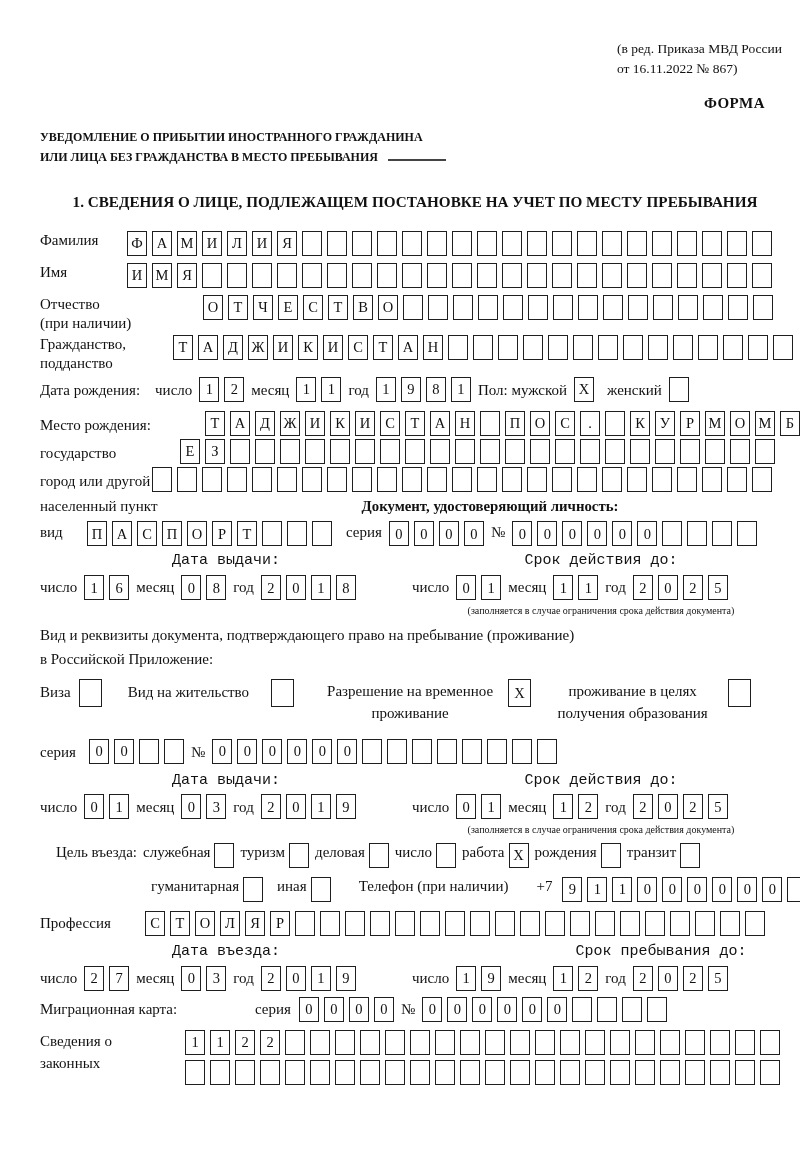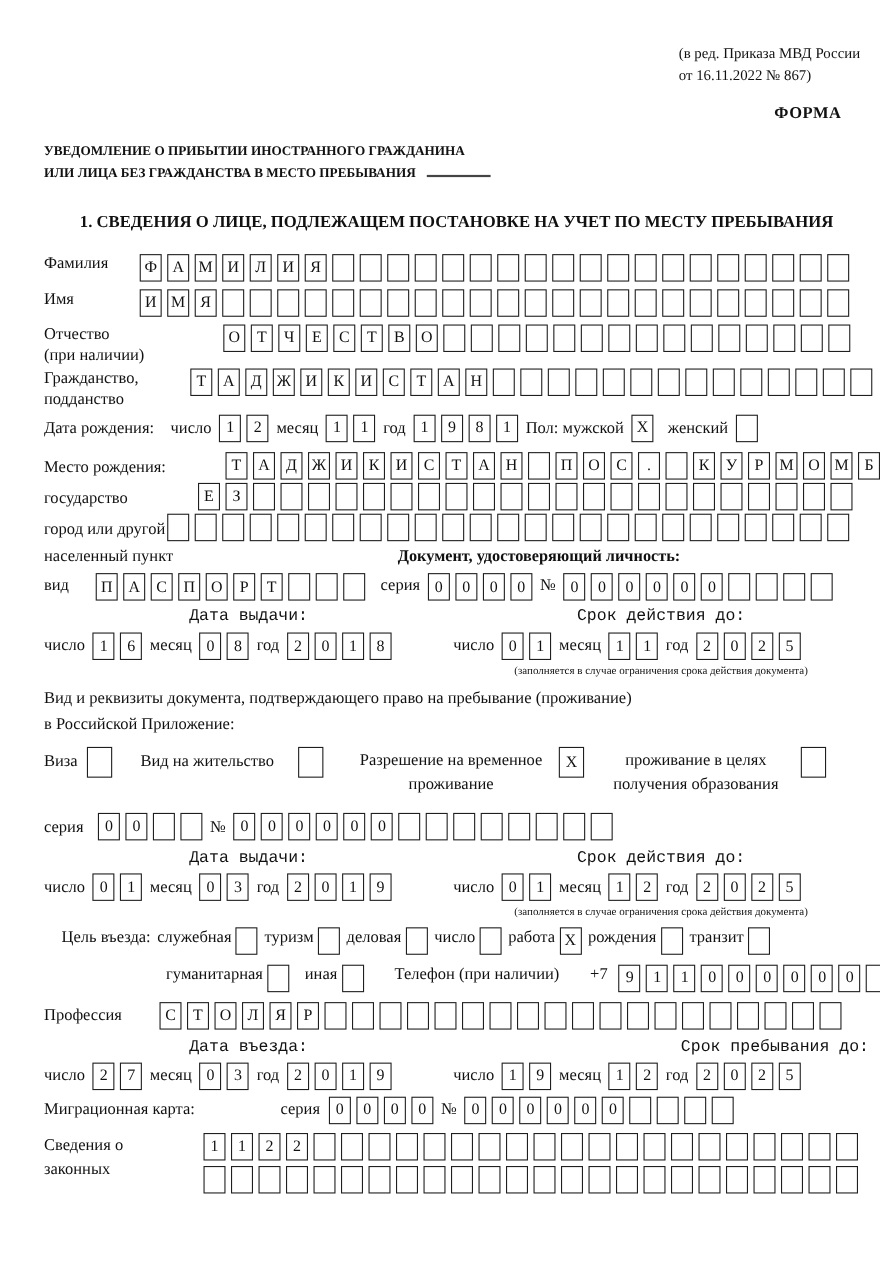--- a/index.html
+++ b/index.html
@@ -647,21 +647,21 @@
         <span class="inline-lbl">год</span>
         <div class="cells">
             <span class="cell">2</span>
             <span class="cell">0</span>
             <span class="cell">1</span>
             <span class="cell">9</span>
           </div>
       </div>
     </div>
     <div class="dcol-r">
-      <div class="dhead" style="text-align:right;padding-left:120px">Срок пребывания до:</div>
+      <div class="dhead" style="text-align:center;padding-left:120px">Срок пребывания до:</div>
       <div class="dline">
         <span class="inline-lbl first">число</span>
         <div class="cells">
             <span class="cell">1</span>
             <span class="cell">9</span>
           </div>
         <span class="inline-lbl">месяц</span>
         <div class="cells">
             <span class="cell">1</span>
             <span class="cell">2</span>

